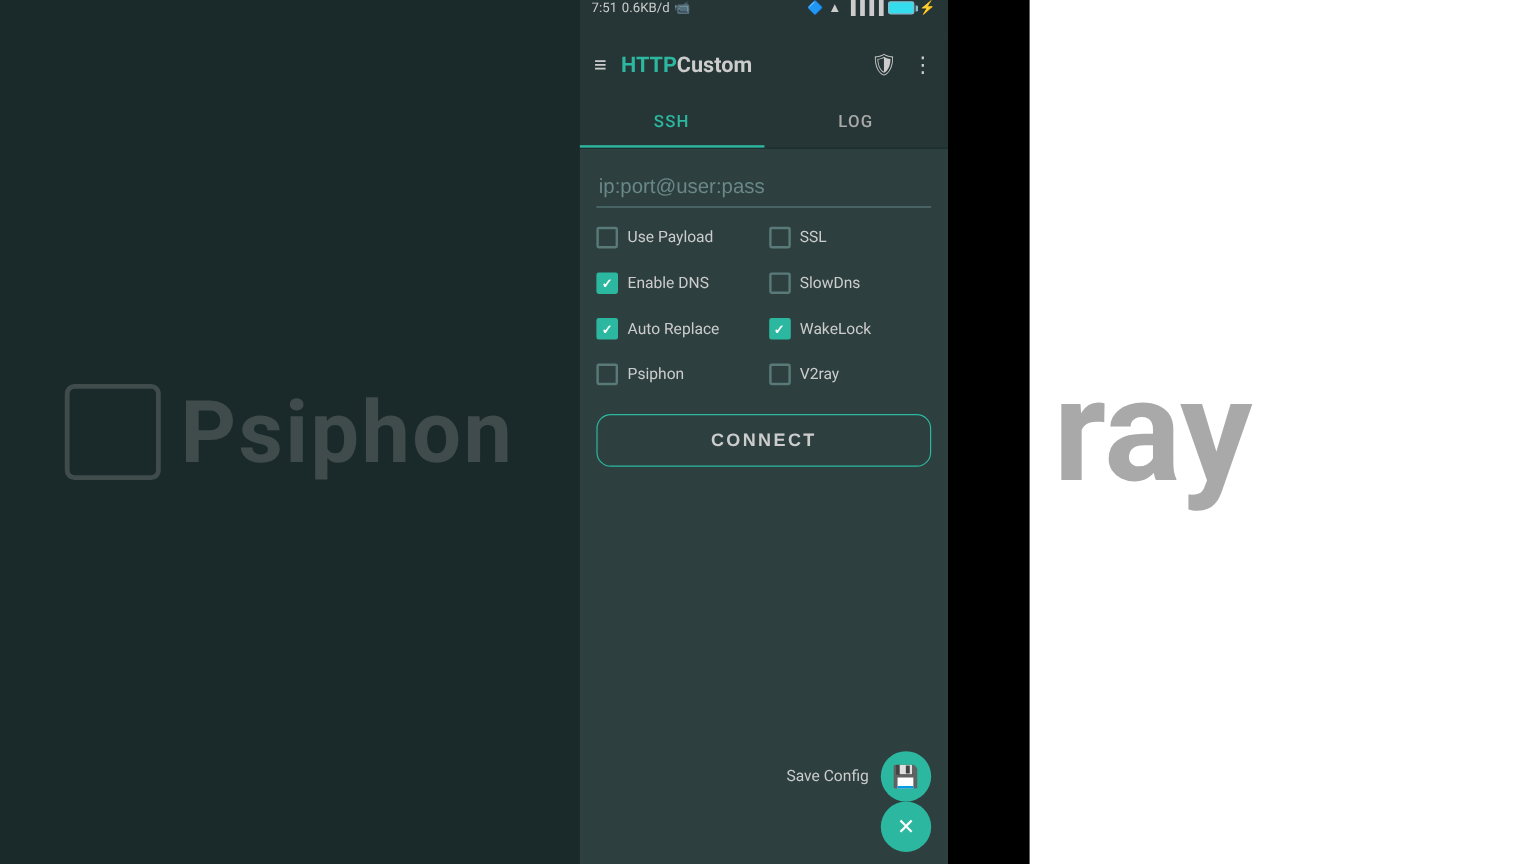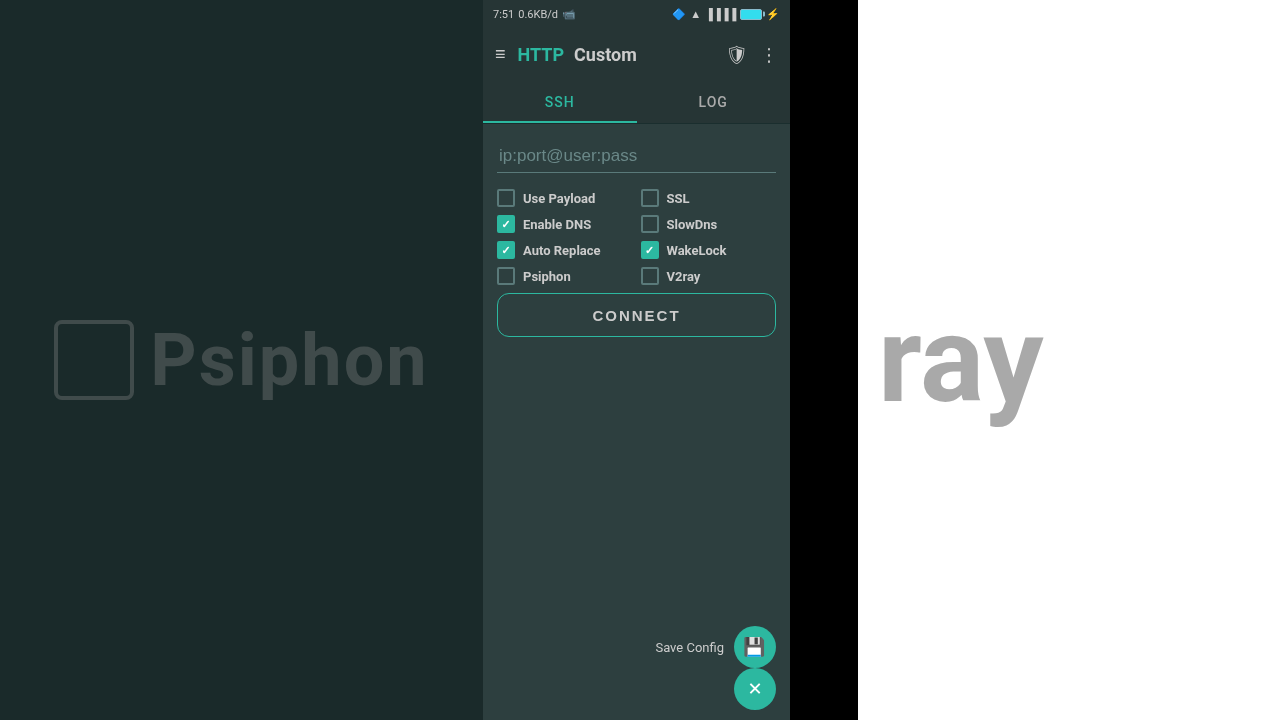--- a/index.html
+++ b/index.html
@@ -77,21 +77,21 @@
       display: flex;
       flex-direction: column;
       overflow: hidden;
     }
 
     
     .status-bar {
       background: #263535;
       height: 28px;
       display: flex;
-      align-items: center;
+      align-items: flex-start;
       justify-content: space-between;
       padding: 0 10px;
       font-size: 11px;
       color: #ccc;
     }
     .status-left { display: flex; align-items: center; gap: 4px; }
     .status-right { display: flex; align-items: center; gap: 4px; }
     .battery {
       width: 22px;
       height: 11px;
@@ -118,21 +118,21 @@
       background: #263535;
       height: 52px;
       display: flex;
       align-items: center;
       padding: 0 12px;
       gap: 12px;
     }
     .menu-icon { color: #ccc; font-size: 18px; cursor: pointer; }
     .app-title { display: flex; align-items: center; gap: 0; font-size: 18px; font-weight: 700; }
     .title-http { color: #2cb8a0; }
-    .title-custom { color: #ccc; margin-left: 10px; }
+    .title-custom { color: #ccc; margin-left: 0; }
     .header-spacer { flex: 1; }
     .header-icons { display: flex; gap: 12px; align-items: center; color: #ccc; font-size: 18px; }
 
     
     .tabs {
       background: #263535;
       display: flex;
       height: 44px;
       border-bottom: 1px solid #1a2e2e;
       justify-content: space-between;
@@ -182,23 +182,22 @@
       padding: 6px 2px;
       margin-bottom: 16px;
       outline: none;
     }
     .input-field::placeholder { color: #6a8888; }
 
     
     .checkboxes-grid {
       display: grid;
       grid-template-columns: 1fr 1fr;
-      gap: 8px 8px;
-      margin-bottom: 8px;
-      font-weight: bold;
+      gap: 20px 8px;
+      margin-bottom: 24px;
     }
     .checkbox-item {
       display: flex;
       align-items: center;
       gap: 8px;
       cursor: pointer;
     }
     .checkbox-box {
       width: 18px;
       height: 18px;

